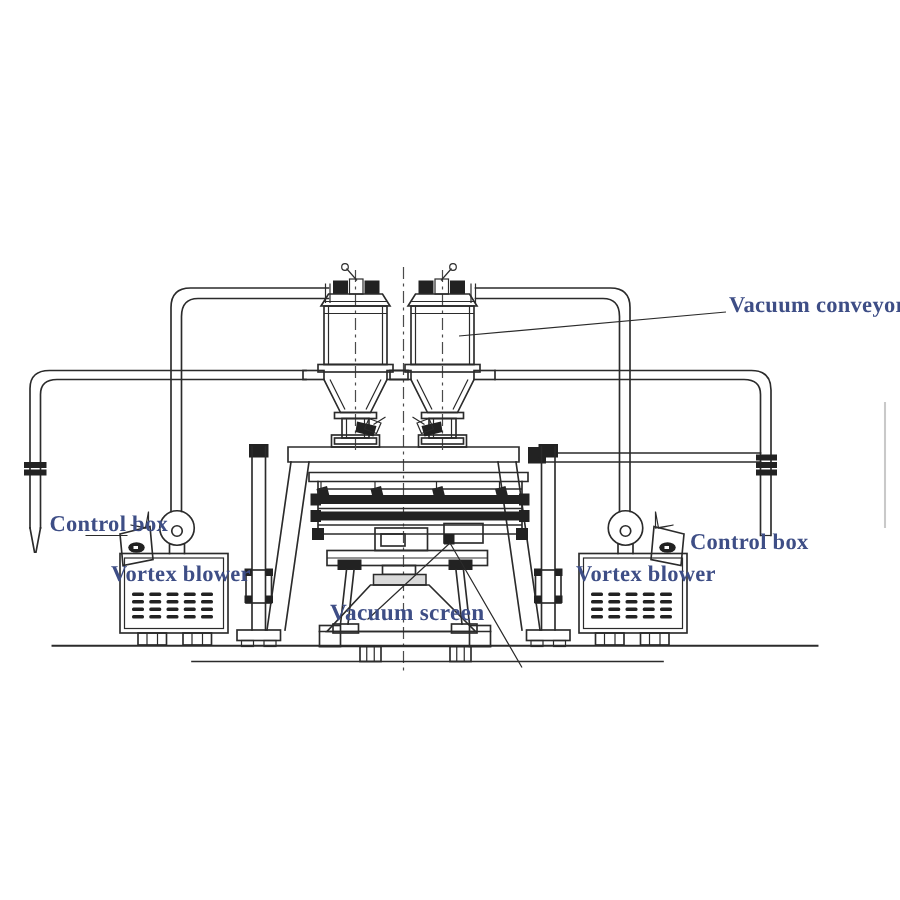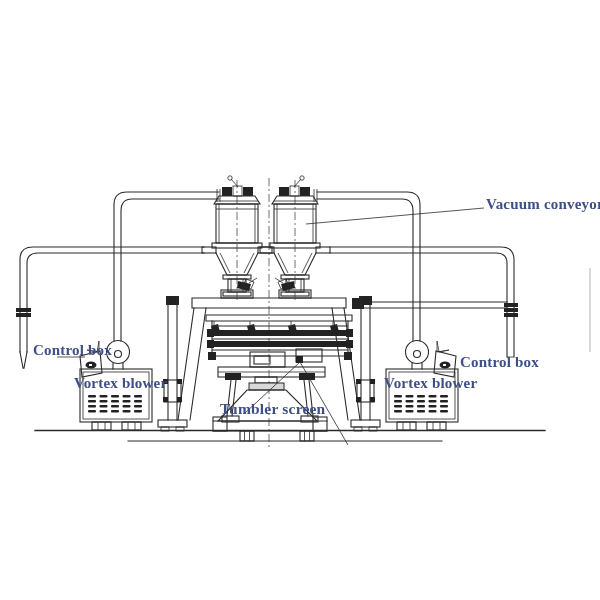--- a/index.html
+++ b/index.html
@@ -244,15 +244,15 @@
 <div class="lbl" style="left:486px;top:196px;font-size:15px;">Vacuum conveyor</div>
 
 <div class="lbl" style="left:33px;top:342px;font-size:15px;">Control box</div>
 
 <div class="lbl" style="left:74px;top:375px;font-size:15px;">Vortex blower</div>
 
 <div class="lbl" style="left:460px;top:354px;font-size:15px;">Control box</div>
 
 <div class="lbl" style="left:384px;top:375px;font-size:15px;">Vortex blower</div>
 
-<div class="lbl" style="left:220px;top:400px;font-size:15.5px;">Tumbler screen</div>
+<div class="lbl" style="left:220px;top:400px;font-size:15.5px;">Vacuum screen</div>
 
 </div>
 
 </body></html>

